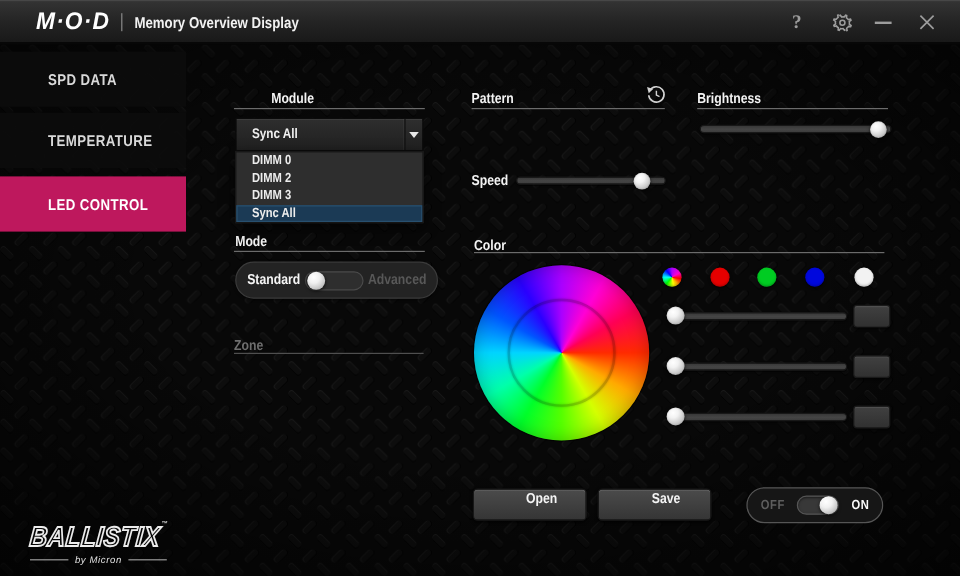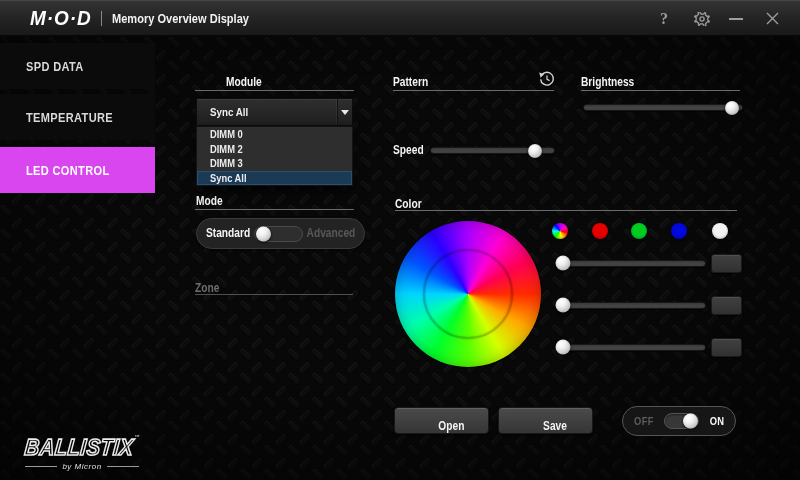--- a/index.html
+++ b/index.html
@@ -25,22 +25,22 @@
   .app-title { position:absolute; left:112px; top:11px; font-size:13px; font-weight:bold; color:#f2f2f2; }
   .winbtn { position:absolute; top:0; height:37px; width:26px; display:flex; align-items:center; justify-content:center; color:#9d9d9d; }
   .help-btn { left:651px; font-size:16px; font-weight:bold; font-family:"Liberation Serif","DejaVu Serif",serif; }
   .gear-btn { left:689px; }
   .min-btn  { left:723px; }
   .close-btn{ left:759px; }
   .min-bar { width:14px; height:2px; background:#9d9d9d; }
 
   
   .nav-item { position:absolute; left:0; width:155px; height:46px; background:rgba(12,12,12,0.93);
-    display:flex; align-items:center; padding-left:26px; color:#d9d9d9; font-size:13px; font-weight:bold; letter-spacing:0.4px; }
-  .nav-item.sel { background:#d946ef; color:#fff; }
+    display:flex; align-items:center; padding-left:40px; color:#d9d9d9; font-size:13px; font-weight:bold; letter-spacing:0.4px; }
+  .nav-item.sel { background:#be185d; color:#fff; }
   .brand { position:absolute; left:8px; top:434px; width:148px; text-align:center; }
   .brand-name { font-size:23px; font-weight:bold; font-style:italic; letter-spacing:0.5px;
     color:rgba(10,10,10,0.2); -webkit-text-stroke:1.6px #ececec; transform:scaleX(0.88) skewX(-6deg); transform-origin:50% 50%; display:inline-block; }
   .brand-tm { font-size:6px; color:#cfcfcf; vertical-align:top; -webkit-text-stroke:0; }
   .brand-by { margin-top:1px; display:flex; align-items:center; justify-content:center; gap:5px; color:#cfcfcf; }
   .brand-by .ln { width:32px; height:1px; background:#9a9a9a; }
   .brand-by .bytext { font-size:8px; font-style:italic; color:#e0e0e0; letter-spacing:0.5px; }
 
   
   .lbl { position:absolute; font-size:12px; font-weight:bold; color:#f4f4f4; }
@@ -105,21 +105,21 @@
   .preset.rainbow { background:conic-gradient(from 0deg,#a0f,#f0c 60deg,#f00 100deg,#fa0 140deg,#ff0 170deg,#0f0 220deg,#0ff 270deg,#00f 320deg,#a0f 360deg); }
   .rgb-row-track { width:150px; height:7px; }
   .swatch { position:absolute; width:31px; height:19px; border-radius:3px;
     background:linear-gradient(#414141,#333333); border:1px solid #1a1a1a;
     box-shadow:inset 0 1px 0 rgba(255,255,255,0.08), 0 1px 2px rgba(0,0,0,0.6); }
 
   
   .btn { position:absolute; top:407px; width:95px; height:27px; border-radius:4px;
     background:linear-gradient(#4b4b4b,#353535); border:1px solid #181818;
     box-shadow:inset 0 1px 0 rgba(255,255,255,0.12), 0 1px 2px rgba(0,0,0,0.6);
-    display:flex; align-items:flex-end; justify-content:center;
+    display:flex; align-items:flex-start; justify-content:center;
     font-size:12px; font-weight:bold; color:#f4f4f4;padding-left:20px; }
   .power-pill { position:absolute; left:622px; top:406px; width:114px; height:30px; border-radius:15px;
     background:#161616; border:1px solid #555; }
   .power-pill .off-lab { position:absolute; left:11px; top:0; height:28px; line-height:28px; font-size:11px; font-weight:bold; color:#5d5d5d; letter-spacing:0.5px; }
   .power-pill .on-lab { position:absolute; right:11px; top:0; height:44px; line-height:28px; font-size:11px; font-weight:bold; color:#fafafa; letter-spacing:0.5px;margin-left:12px; }
   .power-track { position:absolute; left:41px; top:6px; width:35px; height:16px; border-radius:8px;
     background:#383838; border:1px solid #555; box-shadow:inset 0 1px 2px rgba(0,0,0,0.5); }
   .power-knob { position:absolute; right:0px; top:50%; transform:translate(0,-50%); width:15px; height:15px; border-radius:50%;
     background:radial-gradient(circle at 36% 30%, #ffffff 0%, #f0f0f0 35%, #cccccc 65%, #989898 100%);
     box-shadow:0 1px 3px rgba(0,0,0,0.8); }

